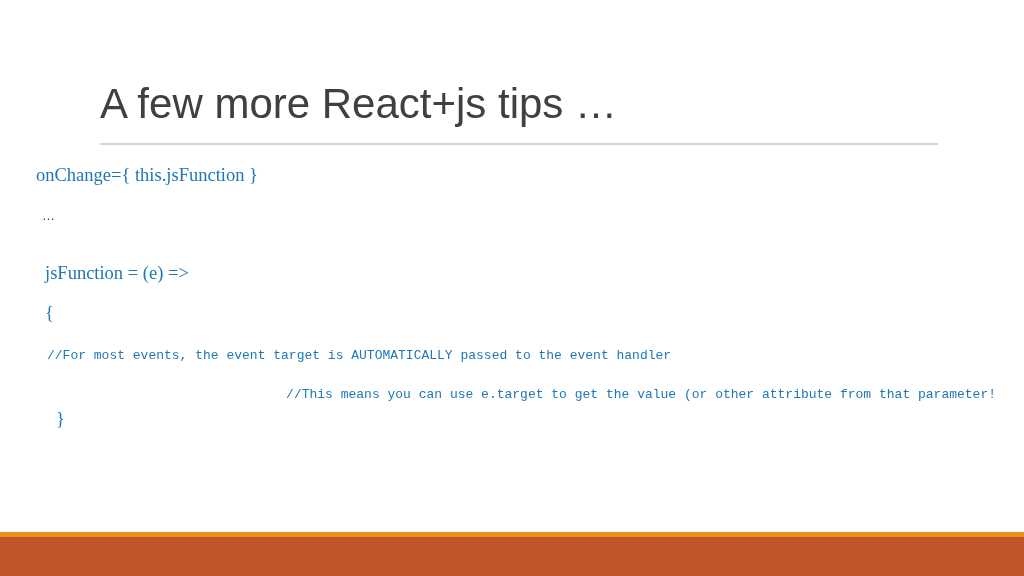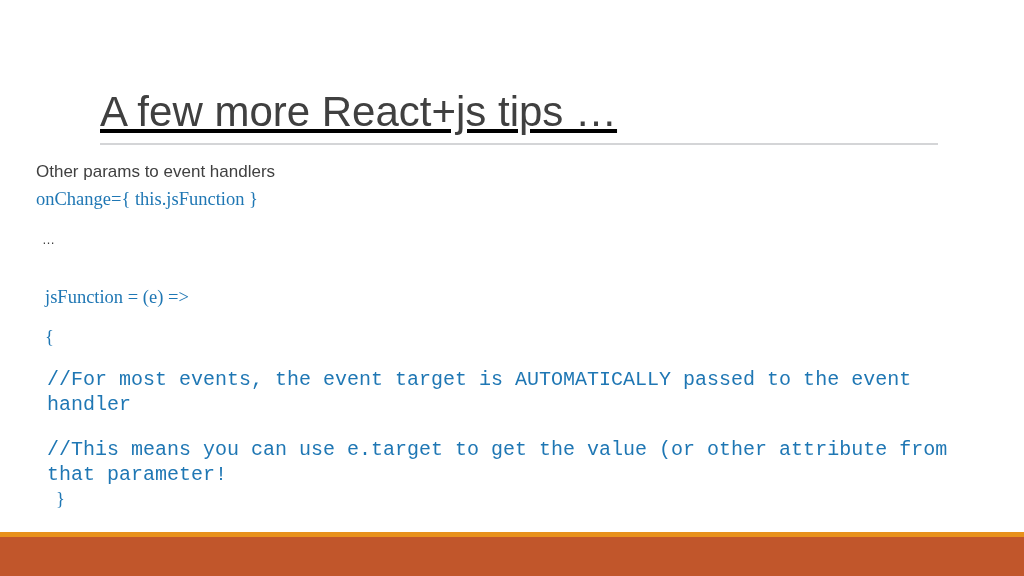--- a/index.html
+++ b/index.html
@@ -13,23 +13,22 @@
     height: 576px;
     background: #ffffff;
     overflow: hidden;
     font-family: "Liberation Sans", sans-serif;
   }
 
   
   #title-block {
     position: absolute;
     left: 100px;
-    top: 86px;
+    top: 78px;
     width: 840px;
-    text-decoration: underline;
   }
   #title-text {
     font-family: "Liberation Sans", sans-serif;
     font-size: 42px;
     line-height: 52px;
     font-weight: 400;
     color: #404040;
     letter-spacing: 0px;
     white-space: nowrap;
   }
@@ -61,39 +60,39 @@
   }
   .code {
     font-family: Liberation Serif, serif;
     font-size: 18.5px;
     line-height: 24px;
     color: #1f77b4;
     white-space: pre-wrap;
   }
   .code-wrap {
     font-family: "Liberation Mono", "DejaVu Sans Mono", monospace;
-    font-size: 20px;
+    font-size: 13px;
     line-height: 25px;
     color: #1f77b4;
     white-space: normal;
   }
   .ellipsis-line {
     font-family: "Liberation Sans", sans-serif;
     font-size: 13px;
     line-height: 22px;
     color: #3f3f3f;
   }
 
   .sp-0 { margin-top: 0px; }
   .sp-1 { margin-top: 3px; }
   .sp-2 { margin-top: 18px; }
   .sp-3 { margin-top: 34px; }
   .sp-4 { margin-top: 16px; }
   .sp-5 { margin-top: 18px; }
-  .sp-6 { margin-top: 20px; }
+  .sp-6 { margin-top: 14px; text-align: right; }
   .sp-7 { margin-top: 14px; }
   .sp-8 { margin-top: 0px; }
 
   .ind-1 { padding-left: 6px; }
   .ind-2 { padding-left: 9px; }
   .ind-3 { padding-left: 11px; }
   .ind-4 { padding-left: 17px; }
   .ind-5 { padding-left: 20px; }
 
   
@@ -119,21 +118,20 @@
 
 <div id="slide">
 
   <div id="title-block">
     <div id="title-text">A few more React+js tips …</div>
   </div>
   <div id="title-rule"></div>
 
   <div id="body-block">
 
-    <div class="line txt sp-0">Other params to event handlers</div>
 
     <div class="line code sp-1">onChange={ this.jsFunction }</div>
 
     <div class="line ellipsis-line ind-1 sp-2">…</div>
 
     <div class="line code ind-2 sp-3">jsFunction = (e) =&gt;</div>
 
     <div class="line code ind-2 sp-4">{</div>
 
     <div class="line code-wrap ind-3 sp-5">//For most events, the event target is AUTOMATICALLY passed to the event handler</div>

